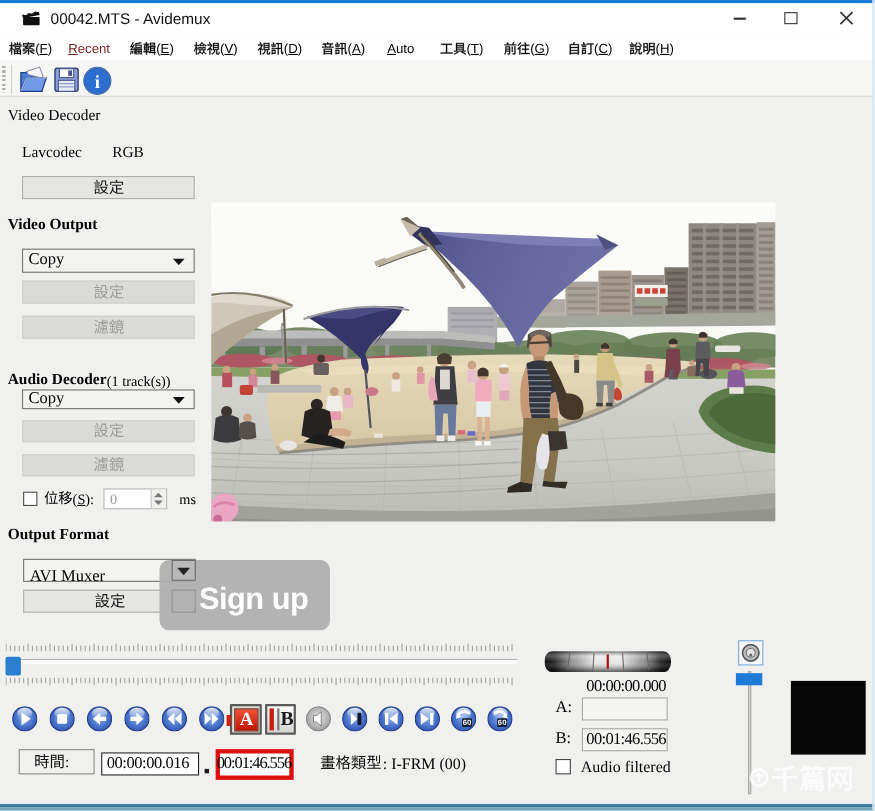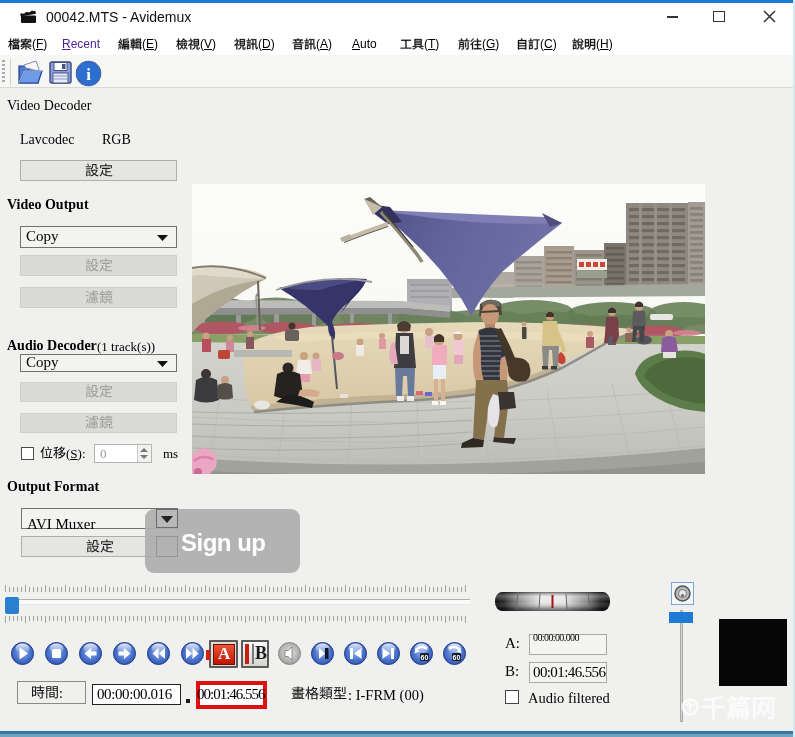--- a/index.html
+++ b/index.html
@@ -19,21 +19,21 @@
 <div class="abs" style="left:713px;top:11px;width:12px;height:11px;border:1.5px solid #333"></div>
 <svg class="abs" style="left:763px;top:10px" width="13" height="13">
     <path d="M1 1 L12 12 M12 1 L1 12" stroke="#333" stroke-width="1.5"></path>
   </svg>
 <div class="abs" style="left:0;top:33px;width:795px;height:22px;background:#fff"></div>
 <svg style="position:absolute;left:8px;top:38px;" width="24" height="12" viewBox="0 -880 2000 1000" fill="#000" stroke="#000" stroke-width="22">
     <use href="#g6a94" x="0"></use>
     <use href="#g6848" x="1000"></use>
   </svg>
 <div class="abs" style="left:32px;top:37px;font-size:12px;color:#000">(<u>F</u>)</div>
-<div class="abs" style="left:62px;top:37px;font-size:12px;color:#4c1d95"><u>R</u>ecent</div>
+<div class="abs" style="left:62px;top:37px;font-size:12px;color:#7f1d1d"><u>R</u>ecent</div>
 <svg style="position:absolute;left:118px;top:38px;" width="24" height="12" viewBox="0 -880 2000 1000" fill="#000" stroke="#000" stroke-width="22">
     <use href="#g7de8" x="0"></use>
     <use href="#g8f2f" x="1000"></use>
   </svg>
 <div class="abs" style="left:142px;top:37px;font-size:12px;color:#000">(<u>E</u>)</div>
 <svg style="position:absolute;left:176px;top:38px;" width="24" height="12" viewBox="0 -880 2000 1000" fill="#000" stroke="#000" stroke-width="22">
     <use href="#g6aa2" x="0"></use>
     <use href="#g8996" x="1000"></use>
   </svg>
 <div class="abs" style="left:200px;top:37px;font-size:12px;color:#000">(<u>V</u>)</div>
@@ -869,28 +869,28 @@
 <div class="abs serif" style="left:197px;top:686px;font-size:15px;letter-spacing:-1px">00:01:46.556</div>
 <svg style="position:absolute;left:291px;top:686px;" width="56" height="14" viewBox="0 -880 4000 1000" fill="#111">
     <use href="#g756b" x="0"></use>
     <use href="#g683c" x="1000"></use>
     <use href="#g985e" x="2000"></use>
     <use href="#g578b" x="3000"></use>
   </svg>
 <div class="abs serif" style="left:348px;top:687px;font-size:14.5px">: I-FRM (00)</div>
 <div class="abs serif" style="left:505px;top:635px;font-size:15px">A:</div>
 <div class="abs" style="left:529px;top:634px;width:78px;height:21px;background:#f4f4f2;border:1px solid #a8a8a6"></div>
-<div class="abs serif" style="left:533px;top:632px;font-size:10px;letter-spacing:-0.6px">00:00:00.000</div>
+<div class="abs serif" style="left:533px;top:616px;font-size:15px;letter-spacing:-0.6px">00:00:00.000</div>
 <div class="abs serif" style="left:505px;top:663px;font-size:15px">B:</div>
 <div class="abs" style="left:529px;top:662px;width:78px;height:21px;background:#f4f4f2;border:1px solid #a8a8a6"></div>
 <div class="abs serif" style="left:533px;top:664px;font-size:15px;letter-spacing:-0.6px">00:01:46.556</div>
 <div class="abs" style="left:505px;top:690px;width:14px;height:14px;background:#fff;border:1.5px solid #444"></div>
 <div class="abs serif" style="left:528px;top:690px;font-size:14.5px">Audio filtered</div>
 <div class="abs" style="left:145px;top:509px;width:155px;height:64px;background:rgba(174,174,174,0.93);border-radius:9px"></div>
-<div class="abs" style="left:181px;top:529px;font-size:24px;font-weight:bold;color:#fff;letter-spacing:-0.5px">Sign up</div>
+<div class="abs" style="left:181px;top:529px;font-size:28px;font-weight:bold;color:#fff;letter-spacing:-0.5px">Sign up</div>
 <div class="abs" style="left:156px;top:509px;width:22px;height:19px;background:rgba(190,190,190,0.55);border:1px solid #6a6a68"></div>
 <svg class="abs" style="left:161px;top:516px" width="12" height="7">
     <path d="M0 0 L12 0 L6 7 Z" fill="#222"></path>
   </svg>
 <div class="abs" style="left:156px;top:536px;width:22px;height:21px;border:1px solid rgba(120,120,120,0.5)"></div>
 <div class="abs" style="left:0;top:730px;width:795px;height:1px;background:#ddeef6"></div>
 <div class="abs" style="left:0;top:731px;width:795px;height:3px;background:#38799c"></div>
 <div class="abs" style="left:0;top:734px;width:795px;height:3px;background:#6fa3bd"></div>
 <div class="abs" style="left:793px;top:0;width:2px;height:737px;background:#d5e9f2"></div>
 <svg width="0" height="0" style="position:absolute">

